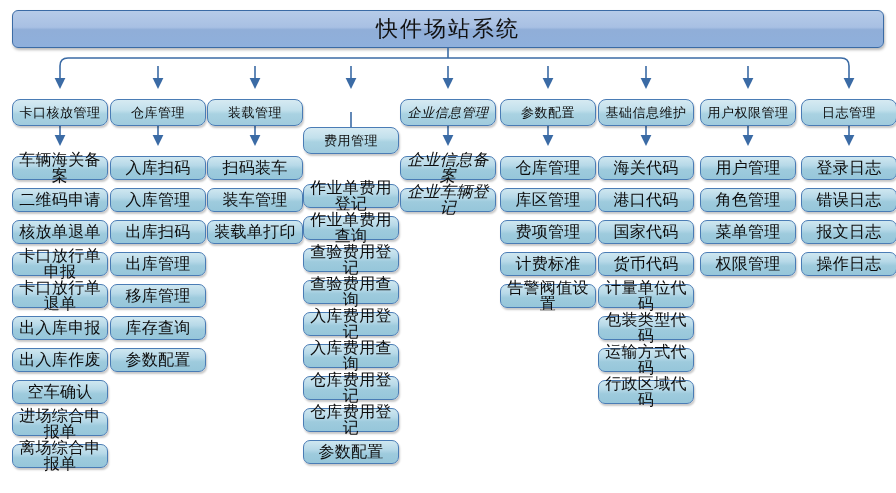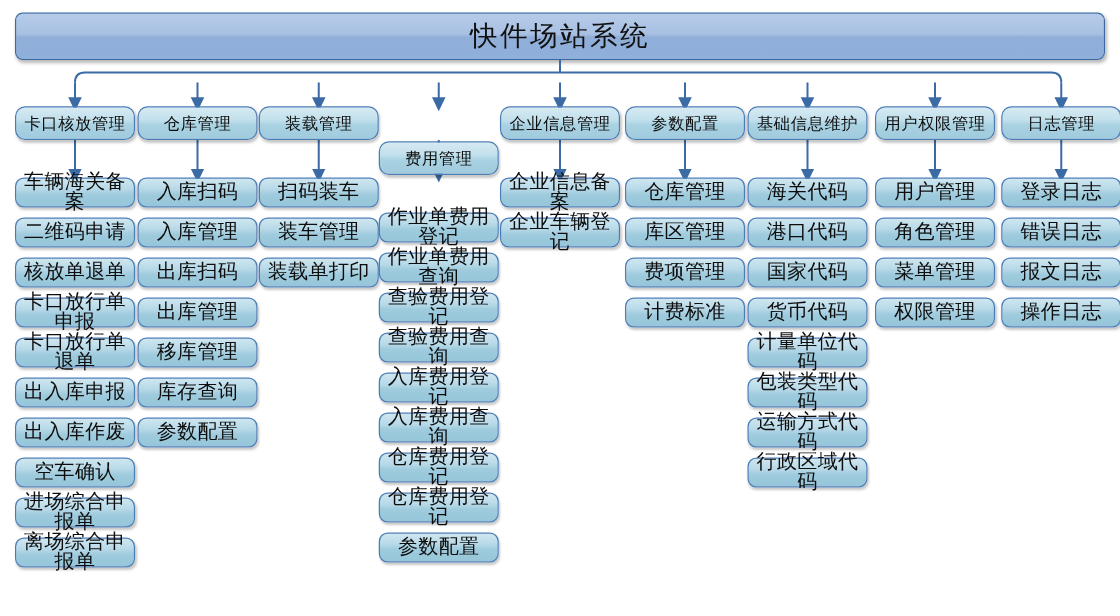--- a/index.html
+++ b/index.html
@@ -51,21 +51,21 @@
     left: 0;
     top: 0;
     width: 896px;
     height: 493px;
     pointer-events: none;
   }
 
   
   .column {
     position: absolute;
-    top: 85px;
+    top: 99px;
     width: 109px;
   }
 
   .node {
     box-sizing: border-box;
     width: 96px;
     border: 1px solid #4a7cb5;
     border-radius: 7px;
     background: linear-gradient(to bottom, #cfe6ef 0%, #bcdce9 35%, #a5cfe0 55%, #9ec9dd 100%);
     box-shadow: 1px 2px 2px rgba(0,0,0,0.22);
@@ -249,21 +249,21 @@
             <span class="node-label">仓库费用登记</span>
           </div>
           <div class="node child">
             <span class="node-label">仓库费用登记</span>
           </div>
           <div class="node child">
             <span class="node-label">参数配置</span>
           </div>
         </div>
       </div>
-      <div class="column" style="left: 400px;">
+      <div class="column" style="left: 400px; font-style: italic;">
         <div class="node parent">
           <span class="node-label">企业信息管理</span>
         </div>
         <div class="children">
           <div class="node child">
             <span class="node-label">企业信息备案</span>
           </div>
           <div class="node child">
             <span class="node-label">企业车辆登记</span>
           </div>
@@ -279,20 +279,23 @@
           </div>
           <div class="node child">
             <span class="node-label">库区管理</span>
           </div>
           <div class="node child">
             <span class="node-label">费项管理</span>
           </div>
           <div class="node child">
             <span class="node-label">计费标准</span>
           </div>
+          <div class="node child">
+            <span class="node-label">告警阀值设置</span>
+          </div>
         </div>
       </div>
       <div class="column" style="left: 598px;">
         <div class="node parent">
           <span class="node-label">基础信息维护</span>
         </div>
         <div class="children">
           <div class="node child">
             <span class="node-label">海关代码</span>
           </div>

